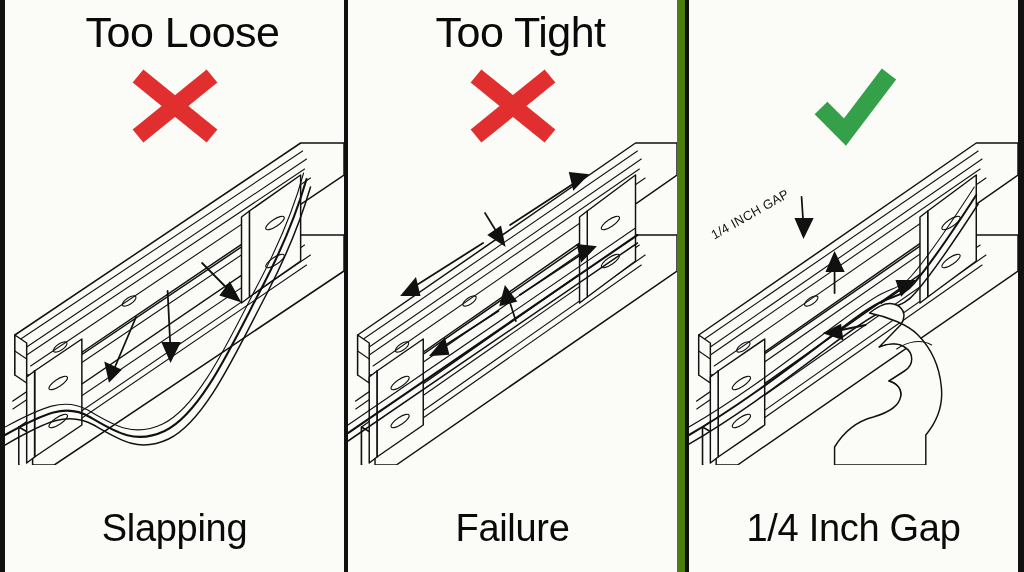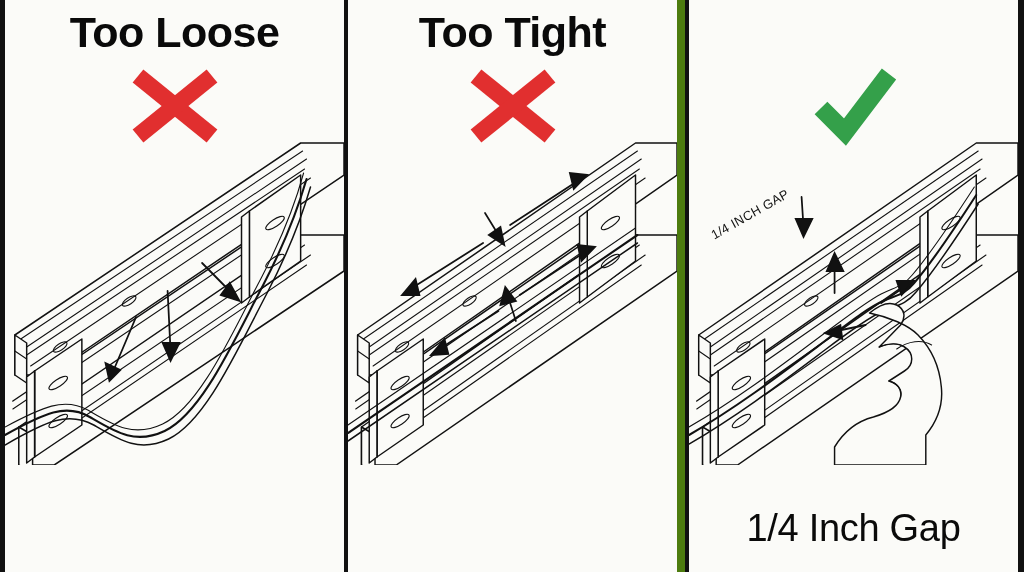--- a/index.html
+++ b/index.html
@@ -24,25 +24,25 @@
     box-sizing: border-box;
     overflow: hidden;
   }
   .panel-1 { width: 344px; border-left: 5px solid #111; }
   .panel-2 { width: 341px; border-left: 4px solid #111; border-right: 8px solid #4d7c0f; }
   .panel-3 { width: 339px; border-left: 4px solid #111; border-right: 6px solid #111; }
 
   .panel-title {
     position: absolute;
     top: 8px;
-    left: 0;
+    left: 8px;
     width: 100%;
     text-align: center;
     font-size: 43px;
-    font-weight: bold;
+    font-weight: normal;
     color: #0a0a0a;
     letter-spacing: -0.5px;
     line-height: 1.15;
   }
   .mark-wrap {
     position: absolute;
     top: 66px;
     left: 0;
     width: 100%;
     height: 80px;
@@ -153,20 +153,21 @@
           <polygon class="arrow" points="168,226 160,208 177,208"></polygon>
         </g>
         <g>
           <line class="arrowline" x1="200" y1="128" x2="230" y2="158"></line>
           <polygon class="arrow" points="238,166 219,160 228,148"></polygon>
         </g>
       </svg>
     </div>
 
     <div class="caption">
+      <div>Slapping</div>
     </div>
   </div>
 
   <div class="panel panel-2">
     <div class="panel-title">Too Tight</div>
 
     <div class="mark-wrap">
       <svg width="106" height="80" viewBox="0 0 106 80">
         <g stroke="#E12F2F" stroke-width="17" stroke-linecap="butt">
           <line x1="16" y1="10" x2="90" y2="70"></line>
@@ -234,20 +235,21 @@
           <polygon class="arrow" points="86,220 104,219 100,204"></polygon>
         </g>
         <g>
           <line class="arrowline" x1="174" y1="186" x2="166" y2="162"></line>
           <polygon class="arrow" points="163,152 158,170 174,166"></polygon>
         </g>
       </svg>
     </div>
 
     <div class="caption">
+      <div>Failure</div>
     </div>
   </div>
 
   <div class="panel panel-3">
 
     <div class="mark-wrap">
       <svg width="110" height="84" viewBox="0 0 110 84">
         <path d="M22 44 L46 68 L90 10" fill="none" stroke="#34A04A" stroke-width="18" stroke-linecap="butt" stroke-linejoin="miter"></path>
       </svg>
     </div>

